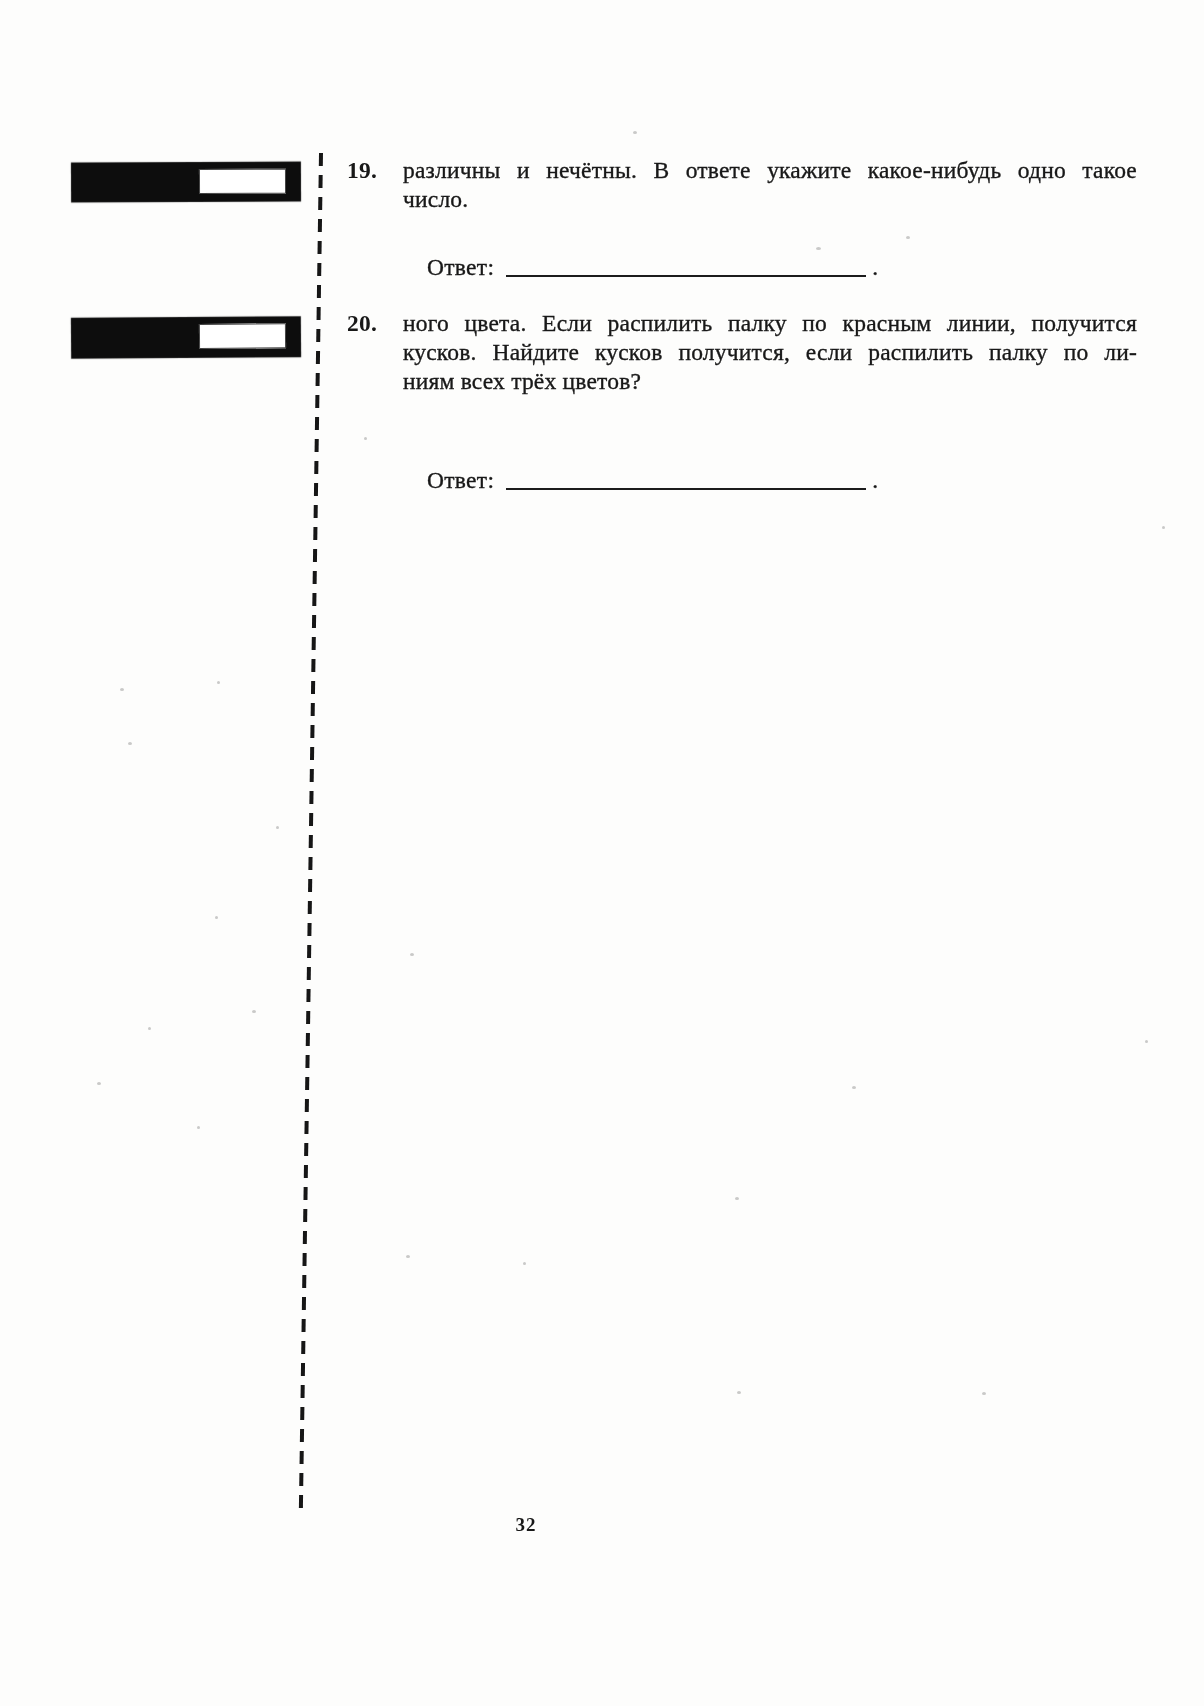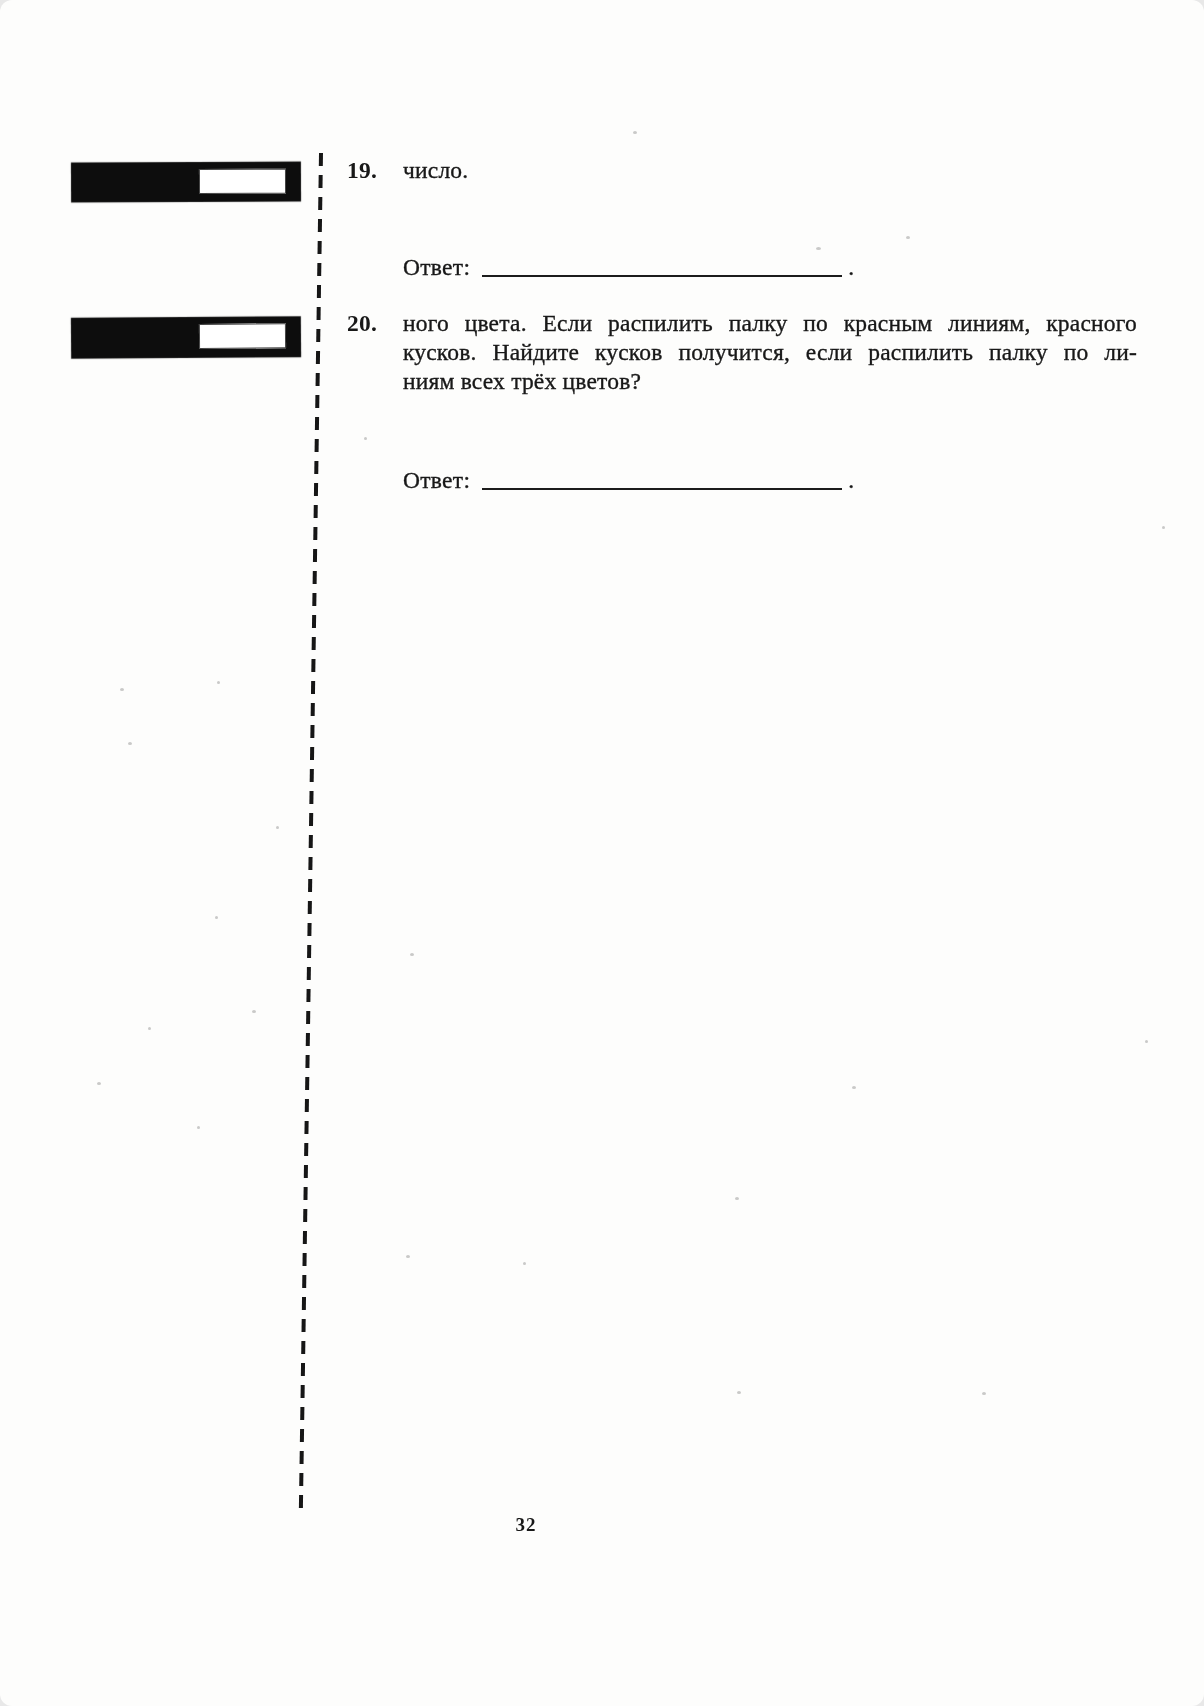--- a/index.html
+++ b/index.html
@@ -5,21 +5,20 @@
   html, body { margin: 0; padding: 0; background: #e8e8e8; }
   .page {
     position: relative;
     width: 1204px;
     height: 1706px;
     margin: 0 auto;
     background: #fdfdfc;
     overflow: hidden;
     font-family: "Liberation Serif", "DejaVu Serif", serif;
     color: #181818;
-    border-radius: 12px;
   }
 
   
   .score-box {
     position: absolute;
     left: 72px;
     width: 228px;
     background: #0d0d0d;
     box-shadow: 0 0 1px 1px #0d0d0d;
   }
@@ -84,21 +83,21 @@
     position: absolute;
     left: 403px;
     display: flex;
     align-items: flex-end;
     font-size: 23.5px;
     line-height: 29px;
     -webkit-text-stroke: 0.35px #181818;
   }
   .answer-row.a19 { top: 253px; }
   .answer-row.a20 { top: 466px; }
-  .answer-label { letter-spacing: 0.3px; }
+  .answer-label { letter-spacing: 0.3px; margin-left: 24px; }
   .answer-blank {
     width: 360px;
     height: 0;
     border-bottom: 2.5px solid #1c1c1c;
     margin: 0 4px 5px 12px;
     align-self: flex-end;
   }
   .answer-period { margin-left: 2px; }
 
   
@@ -131,33 +130,34 @@
   </div>
   <div class="score-box second">
     <div class="score-window"></div>
   </div>
 
   <div class="dashed-rule"></div>
 
   <section class="problem p19">
     <div class="pnum">19.</div>
     <div class="ptext">
+        <div class="tline">различны и нечётны. В ответе укажите какое-нибудь одно такое</div>
         <div class="tline">число.</div>
       </div>
   </section>
   <div class="answer-row a19">
     <span class="answer-label">Ответ:</span>
     <span class="answer-blank"></span>
     <span class="answer-period">.</span>
   </div>
 
   <section class="problem p20">
     <div class="pnum">20.</div>
     <div class="ptext">
-        <div class="tline">ного цвета. Если распилить палку по красным линиям, красного</div>
+        <div class="tline">ного цвета. Если распилить палку по красным линии, получится</div>
         <div class="tline">кусков. Найдите кусков получится, если распилить палку по ли-</div>
         <div class="tline">ниям всех трёх цветов?</div>
       </div>
   </section>
   <div class="answer-row a20">
     <span class="answer-label">Ответ:</span>
     <span class="answer-blank"></span>
     <span class="answer-period">.</span>
   </div>
 

